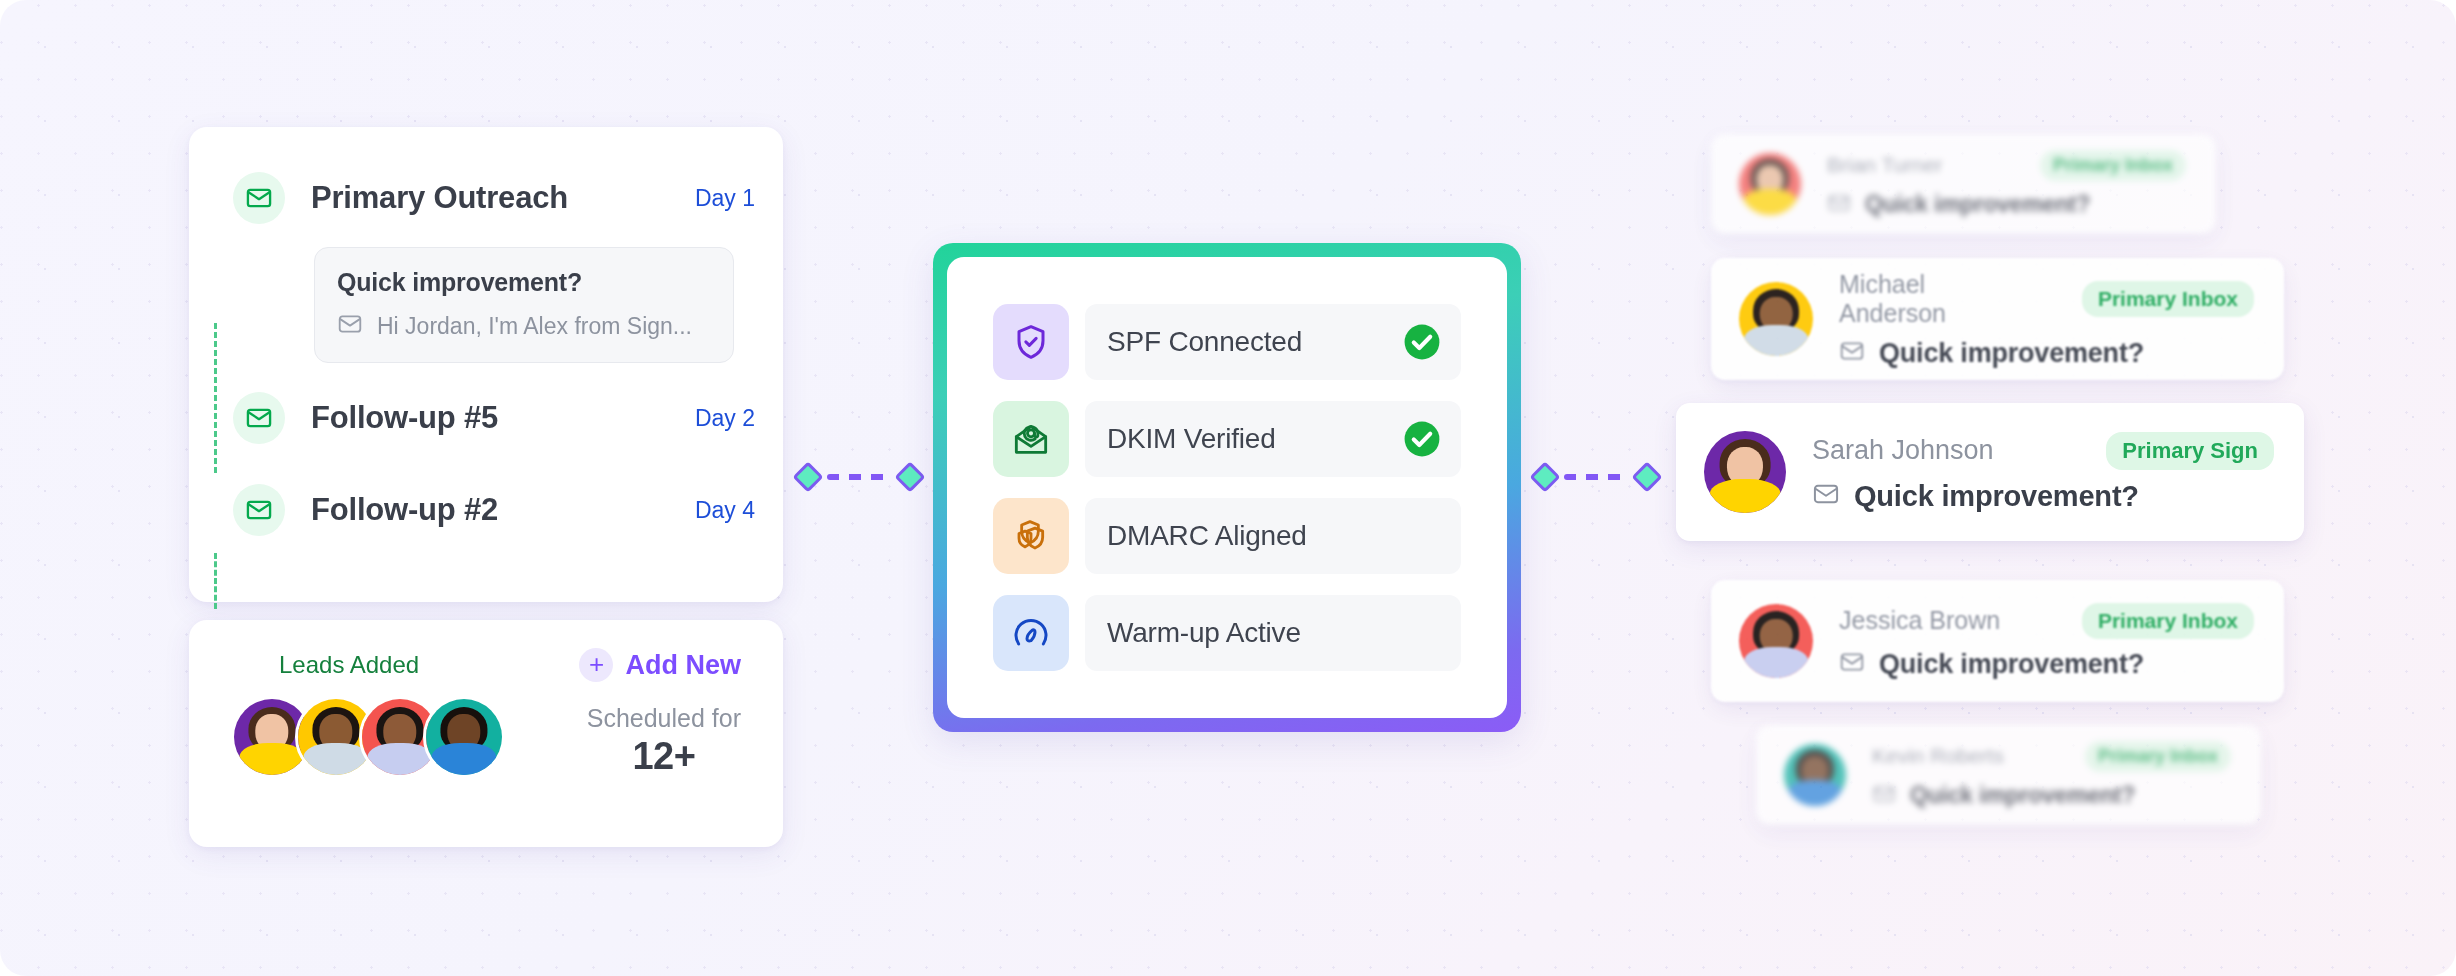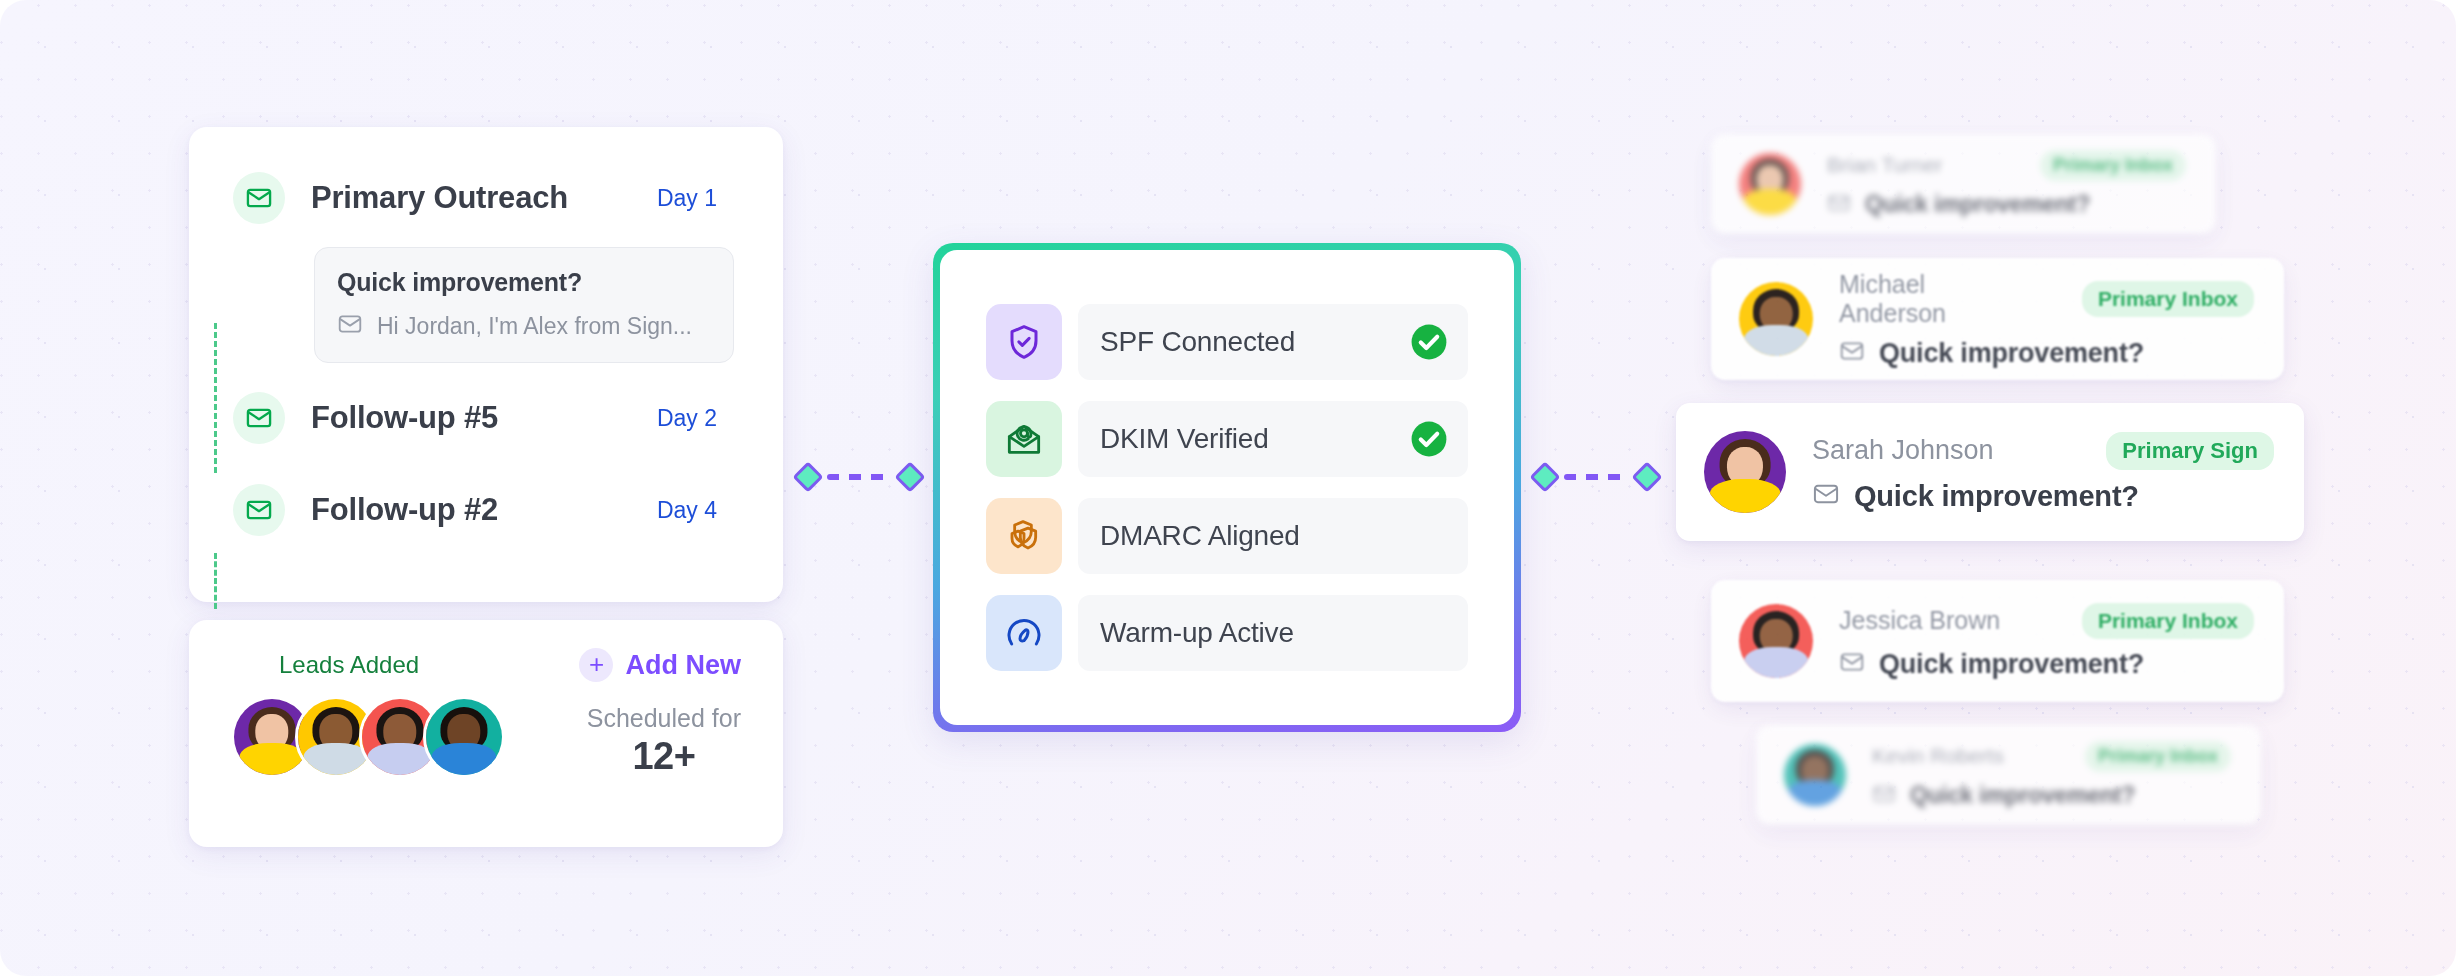--- a/index.html
+++ b/index.html
@@ -41,21 +41,21 @@
     border-radius: 18px;
     box-shadow: 0 8px 28px rgba(80,60,160,.085), 0 2px 6px rgba(80,60,160,.05);
   }
 
   
   #sequence-card {
     left: 189px;
     top: 127px;
     width: 594px;
     height: 475px;
-    padding: 44px 66px 34px 44px;
+    padding: 44px 28px 34px 44px;
   }
 
   .seq-row {
     position: relative;
     display: flex;
     align-items: center;
     height: 54px;
   }
   .seq-icon {
     width: 52px; height: 52px;
@@ -182,21 +182,21 @@
   }
 
   
   #auth-card {
     position: absolute;
     left: 933px;
     top: 243px;
     width: 588px;
     height: 489px;
     border-radius: 20px;
-    padding: 7px;
+    padding: 14px;
     background: linear-gradient(170deg, #22d39a 0%, #3ccfb7 26%, #4aa8e0 58%, #7c6af0 86%, #8b5cf6 100%);
     box-shadow: 0 10px 34px rgba(90,70,170,.12);
   }
   #auth-inner {
     width: 100%; height: 100%;
     background: #ffffff;
     border-radius: 17px;
     padding: 42px 46px;
     display: flex;
     flex-direction: column;

